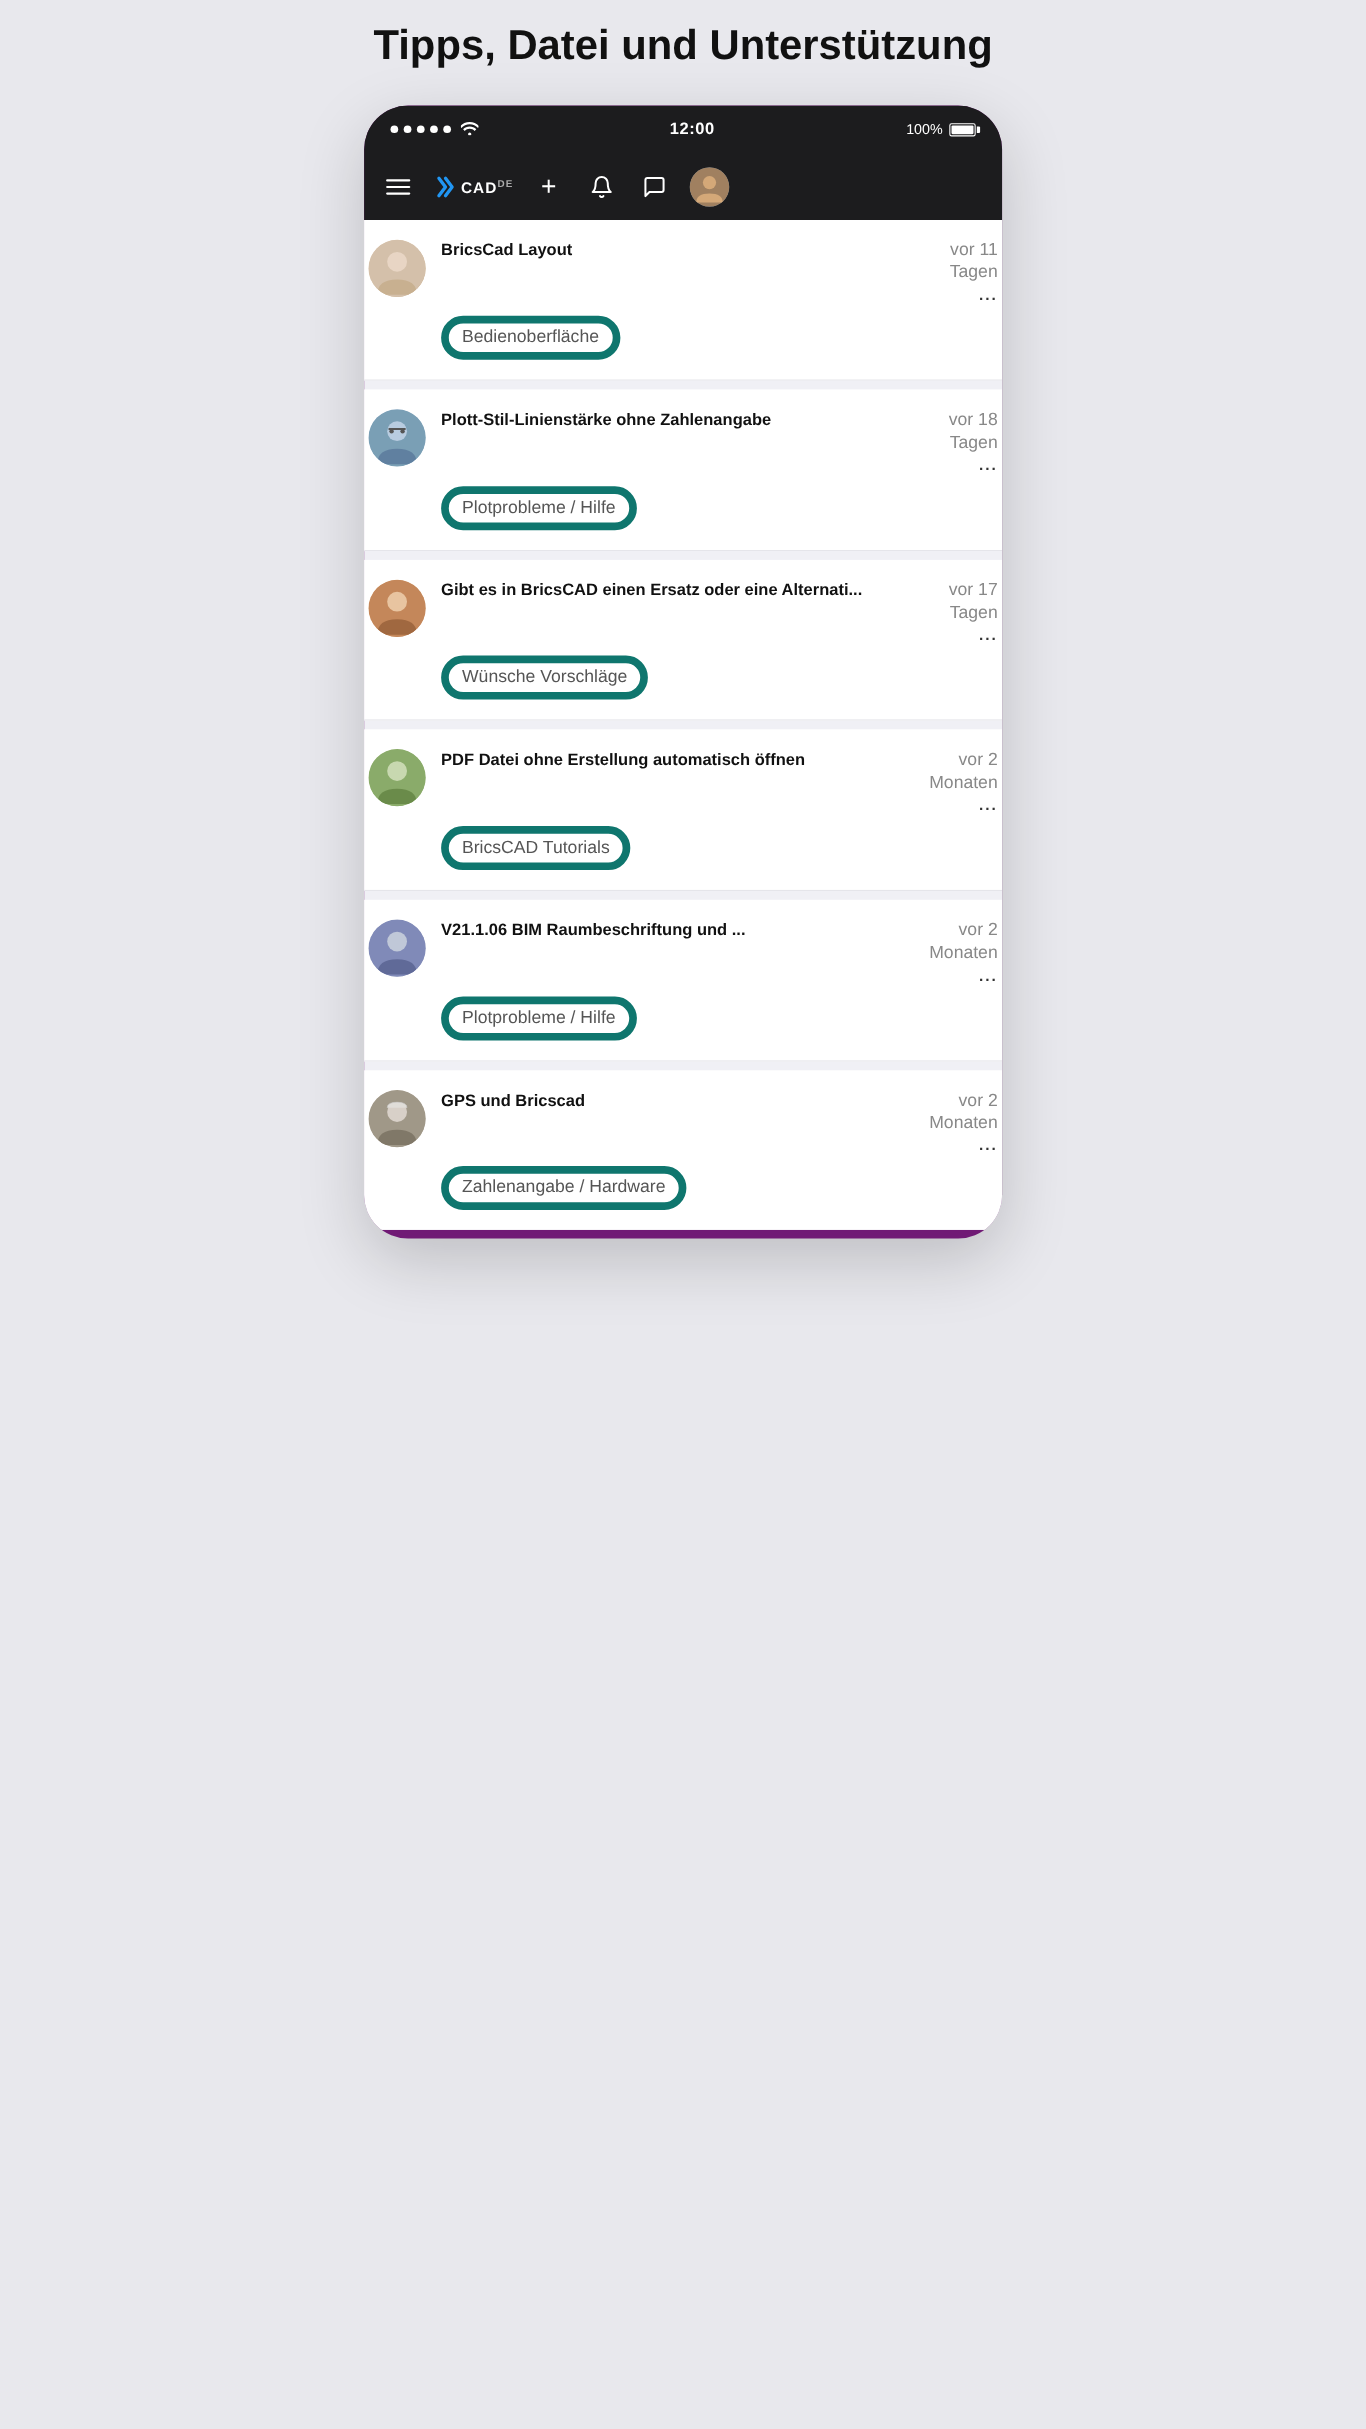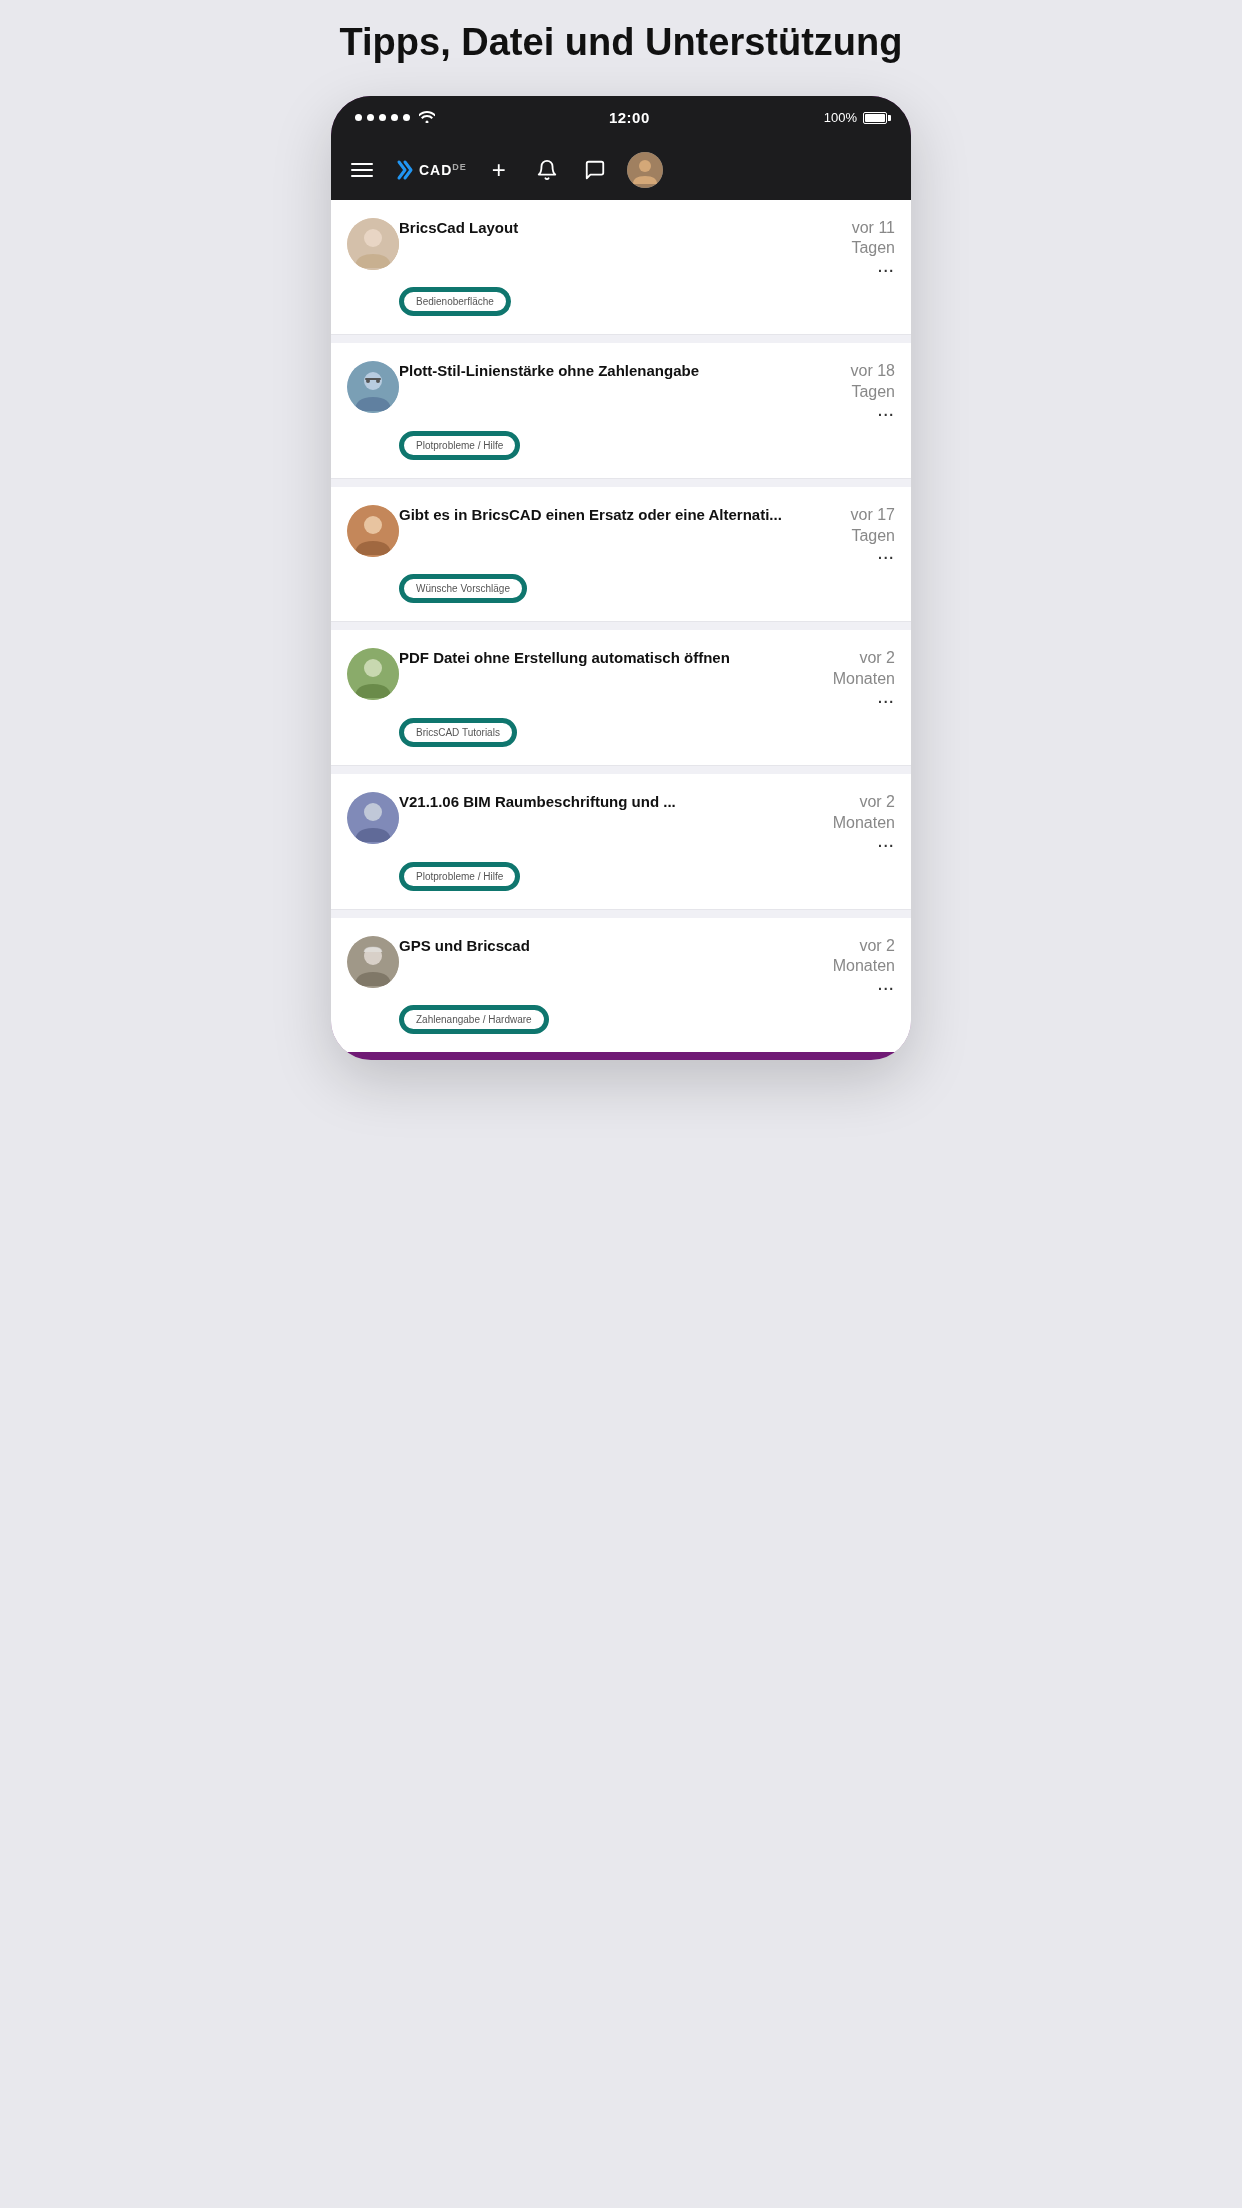--- a/index.html
+++ b/index.html
@@ -173,23 +173,24 @@
 
     
     .content {
       background: #f0f0f5;
       padding: 0;
     }
 
     .feed-item {
       background: #fff;
       margin-bottom: 8px;
-      padding: 18px 16px;
+      padding: 18px 4px;
       display: flex;
       align-items: flex-start;
+      gap: 14px;
       border-bottom: 1px solid #e5e5ea;
     }
 
     .feed-item:first-child {
       margin-top: 0;
     }
 
     .item-avatar {
       width: 52px;
       height: 52px;
@@ -251,23 +252,23 @@
       font-weight: 700;
       letter-spacing: 1px;
       cursor: pointer;
       text-align: right;
     }
 
     .item-tag {
       display: inline-block;
       margin-top: 8px;
       padding: 4px 12px;
-      border: 5px solid #0f766e;
+      border: 7px solid #0f766e;
       border-radius: 20px;
-      font-size: 10px;
+      font-size: 16px;
       color: #555;
       background: #fff;
     }
 
     
     .cad-logo-wrapper {
       display: flex;
       align-items: center;
       gap: 2px;
     }

